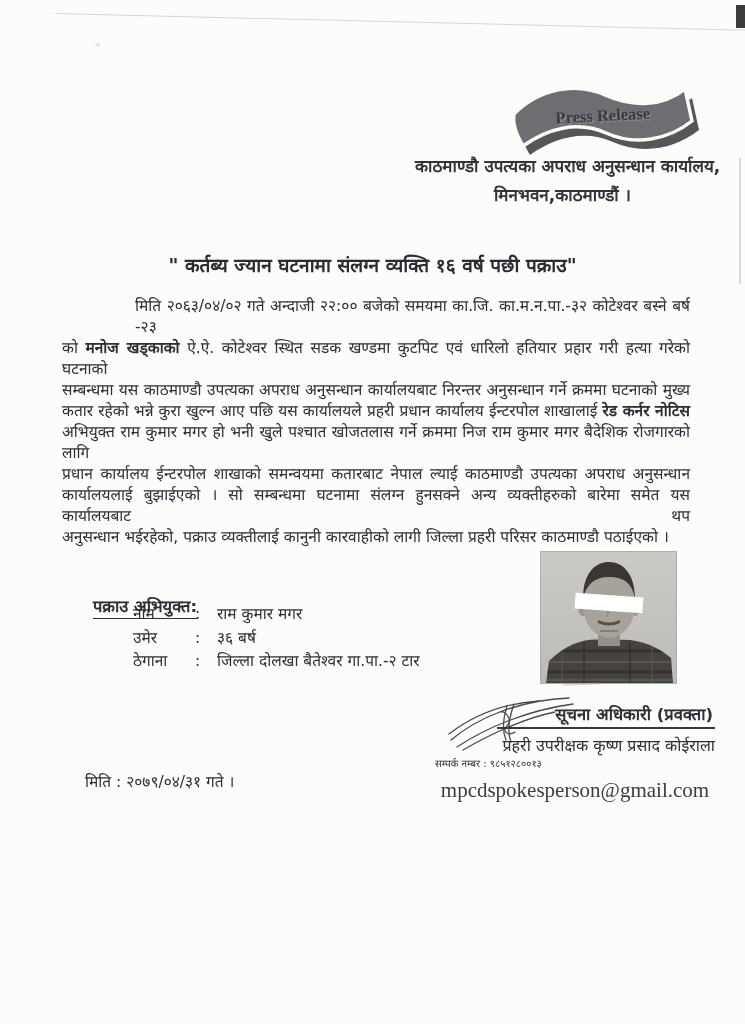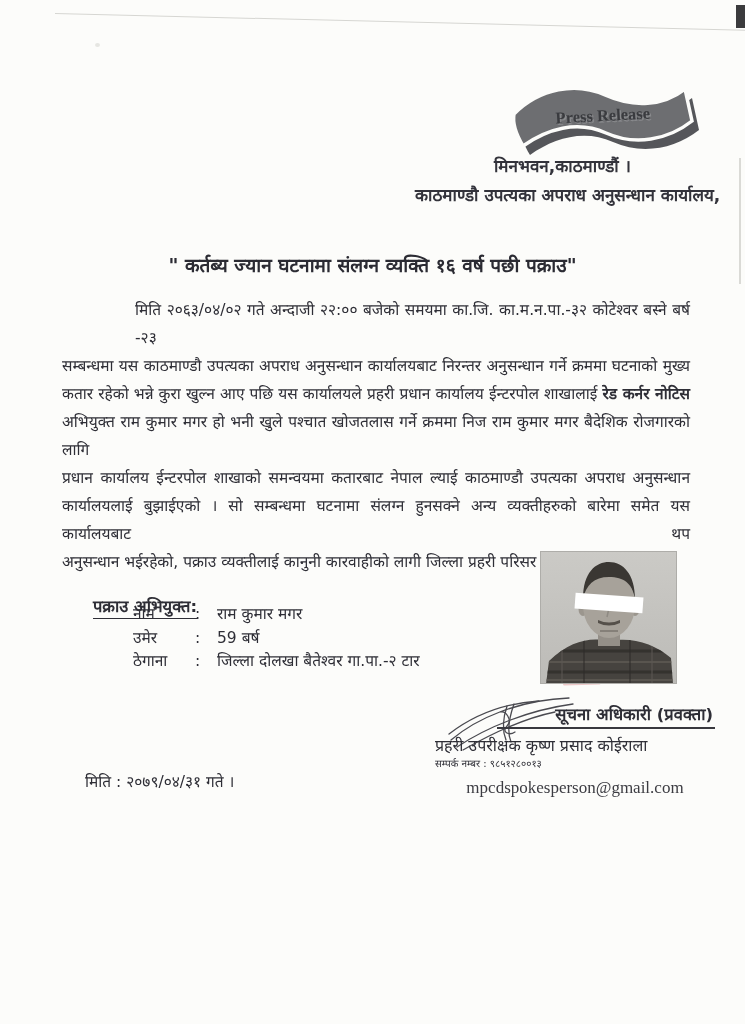--- a/index.html
+++ b/index.html
@@ -19,44 +19,44 @@
   .ribbon{position:absolute;left:506px;top:80px;width:200px;height:88px;}
 
   
   .office{position:absolute;left:415px;top:152px;width:295px;text-align:center;font-size:17px;line-height:29px;font-weight:bold;color:#33333b;}
   .office div{white-space:nowrap;}
 
   
   .press-title{position:absolute;left:0;top:252px;width:745px;text-align:center;font-size:19px;font-weight:bold;white-space:nowrap;color:#2b2b33;}
 
   
-  .body-wrap{position:absolute;left:62px;top:296px;width:628px;font-size:15.5px;line-height:28px;}
+  .body-wrap{position:absolute;left:62px;top:296px;width:628px;font-size:15.5px;line-height:21px;}
   .body-line{width:100%;}
   .body-line.just{text-align:justify;text-align-last:justify;}
   .body-line.indent{padding-left:73px;box-sizing:border-box;}
   .bold{font-weight:bold;}
 
   
   .suspect-heading{position:absolute;left:93px;top:572px;font-size:16.5px;font-weight:bold;border-bottom:1.6px solid #2e2e36;padding-bottom:1px;margin-top:22px;}
   .suspect-rows{position:absolute;left:93px;top:603px;width:420px;font-size:15.5px;line-height:23.5px;}
   .suspect-row{display:flex;margin-left:40px;}
   .s-label{width:62px;}
   .s-sep{width:22px;}
 
   
   .photo{position:absolute;left:540px;top:551px;width:137px;height:133px;}
 
   
   .sig-svg{position:absolute;left:447px;top:690px;width:128px;height:66px;}
   .sig-block{position:absolute;left:435px;top:702px;width:280px;}
   .sig-role-line{text-align:right;}
   .sig-role{display:inline-block;font-size:16.5px;font-weight:bold;border-bottom:2px solid #38383e;padding:0 2px 2px 58px;white-space:nowrap;}
-  .sig-officer{margin-top:5px;text-align:left;font-size:16px;white-space:nowrap;}
+  .sig-officer{margin-top:5px;text-align:right;font-size:16px;white-space:nowrap;}
   .sig-contact{text-align:left;font-size:10px;white-space:nowrap;}
-  .sig-email{margin-top:8px;text-align:center;font-size:17px;font-family:"Liberation Serif",serif;color:#3c3c42;white-space:nowrap;}
+  .sig-email{margin-top:8px;text-align:center;font-size:21px;font-family:"Liberation Serif",serif;color:#3c3c42;white-space:nowrap;}
 
   .footer-date{position:absolute;left:85px;top:770px;font-size:15.5px;white-space:nowrap;}
 </style>
 </head>
 <body>
 
 <div class="page">
 
   <div class="art-topline"></div>
   <div class="art-corner"></div>
@@ -65,47 +65,48 @@
   <div class="art-smudge"></div>
 
   <svg class="ribbon" viewBox="0 0 200 88">
     <path d="M8,34 C34,8 70,2 99,15 C128,28 157,26 179,9 L186,41 C162,60 129,66 100,53 C71,40 41,49 17,66 C11,56 6,45 8,34 Z" transform="translate(7,9)" fill="#55565a"></path>
     <path d="M8,34 C34,8 70,2 99,15 C128,28 157,26 179,9 L186,41 C162,60 129,66 100,53 C71,40 41,49 17,66 C11,56 6,45 8,34 Z" fill="#6d6e71" stroke="#fcfcfa" stroke-width="3.5"></path>
     <text x="98.5" y="42.5" transform="rotate(-3 98 41)" text-anchor="middle" font-family="Liberation Serif, serif" font-weight="bold" font-size="16.5" fill="#898a8d">Press Release</text>
     <text x="97" y="41" transform="rotate(-3 97 40)" text-anchor="middle" font-family="Liberation Serif, serif" font-weight="bold" font-size="16.5" fill="#3a3b3f">Press Release</text>
   </svg>
 
   <div class="office">
+    <div>काठमाण्डौ उपत्यका अपराध अनुसन्धान कार्यालय,</div>
     <div>मिनभवन,काठमाण्डौं ।</div>
-    <div>काठमाण्डौ उपत्यका अपराध अनुसन्धान कार्यालय,</div>
   </div>
 
   <div class="press-title">" कर्तब्य ज्यान घटनामा संलग्न व्यक्ति १६ वर्ष पछी पक्राउ"</div>
 
   <div class="body-wrap">
       <div class="body-line indent just"><span>मिति २०६३/०४/०२ गते अन्दाजी २२:०० बजेको समयमा का.जि. का.म.न.पा.-३२ कोटेश्वर बस्ने बर्ष -२३</span></div>
+      <div class="body-line just"><span>को </span><span class="bold">मनोज खड्काको</span><span> ऐ.ऐ. कोटेश्वर स्थित सडक खण्डमा कुटपिट एवं धारिलो हतियार प्रहार गरी हत्या गरेको घटनाको</span></div>
       <div class="body-line just"><span>सम्बन्धमा यस काठमाण्डौ उपत्यका अपराध अनुसन्धान कार्यालयबाट निरन्तर अनुसन्धान गर्ने क्रममा घटनाको मुख्य</span></div>
       <div class="body-line just"><span>कतार रहेको भन्ने कुरा खुल्न आए पछि यस कार्यालयले प्रहरी प्रधान कार्यालय ईन्टरपोल शाखालाई </span><span class="bold">रेड कर्नर नोटिस</span></div>
       <div class="body-line just"><span>अभियुक्त राम कुमार मगर हो भनी खुले पश्चात खोजतलास गर्ने क्रममा निज राम कुमार मगर बैदेशिक रोजगारको लागि</span></div>
       <div class="body-line just"><span>प्रधान कार्यालय ईन्टरपोल शाखाको समन्वयमा कतारबाट नेपाल ल्याई काठमाण्डौ उपत्यका अपराध अनुसन्धान</span></div>
       <div class="body-line just"><span>कार्यालयलाई बुझाईएको । सो सम्बन्धमा घटनामा संलग्न हुनसक्ने अन्य व्यक्तीहरुको बारेमा समेत यस कार्यालयबाट थप</span></div>
       <div class="body-line"><span>अनुसन्धान भईरहेको, पक्राउ व्यक्तीलाई कानुनी कारवाहीको लागी जिल्ला प्रहरी परिसर काठमाण्डौ पठाईएको ।</span></div>
     </div>
 
   <div class="suspect-heading">पक्राउ अभियुक्त:</div>
   <div class="suspect-rows">
       <div class="suspect-row">
         <span class="s-label">नाम</span>
         <span class="s-sep">:</span>
         <span class="s-value">राम कुमार मगर</span>
       </div>
       <div class="suspect-row">
         <span class="s-label">उमेर</span>
         <span class="s-sep">:</span>
-        <span class="s-value">59 बर्ष</span>
+        <span class="s-value">३६ बर्ष</span>
       </div>
       <div class="suspect-row">
         <span class="s-label">ठेगाना</span>
         <span class="s-sep">:</span>
         <span class="s-value">जिल्ला दोलखा बैतेश्वर गा.पा.-२ टार</span>
       </div>
     </div>
 
   <svg class="photo" viewBox="0 0 137 133">
     <defs>

